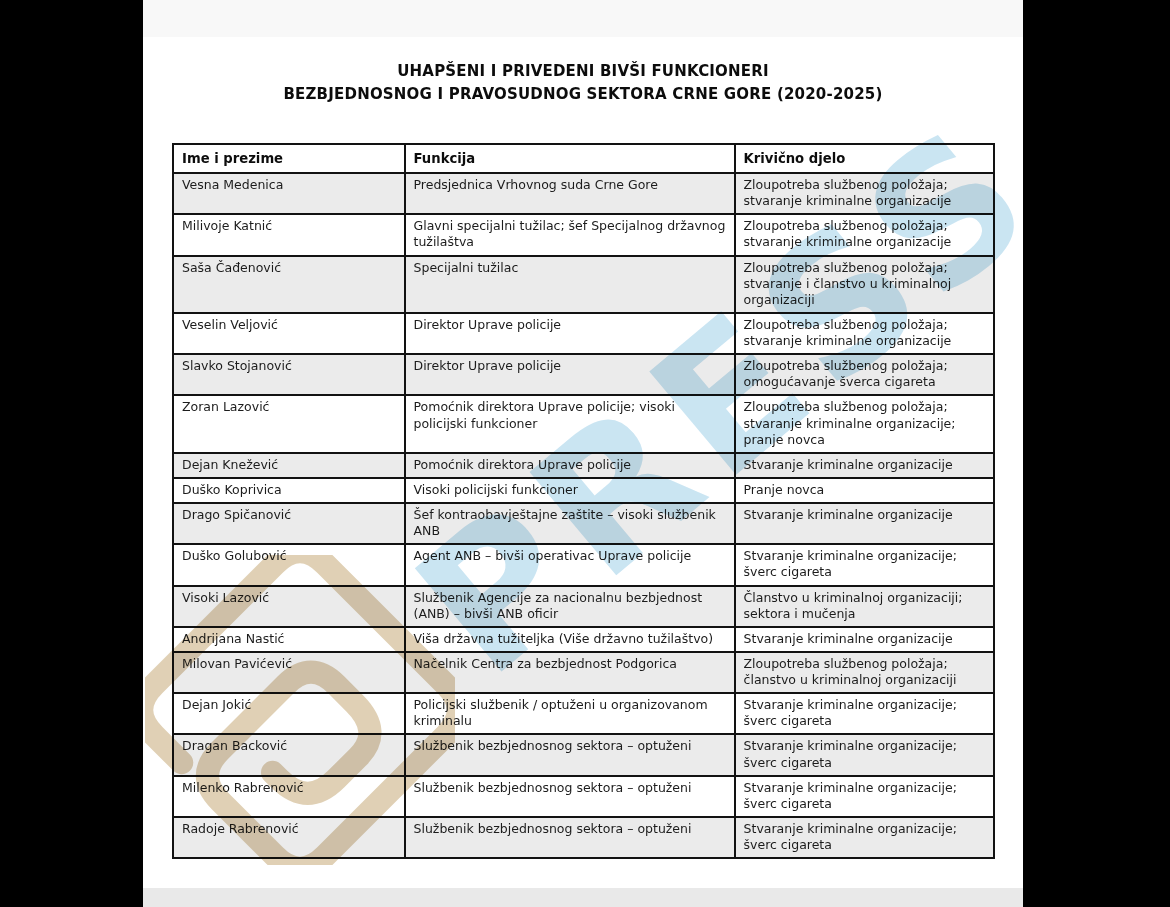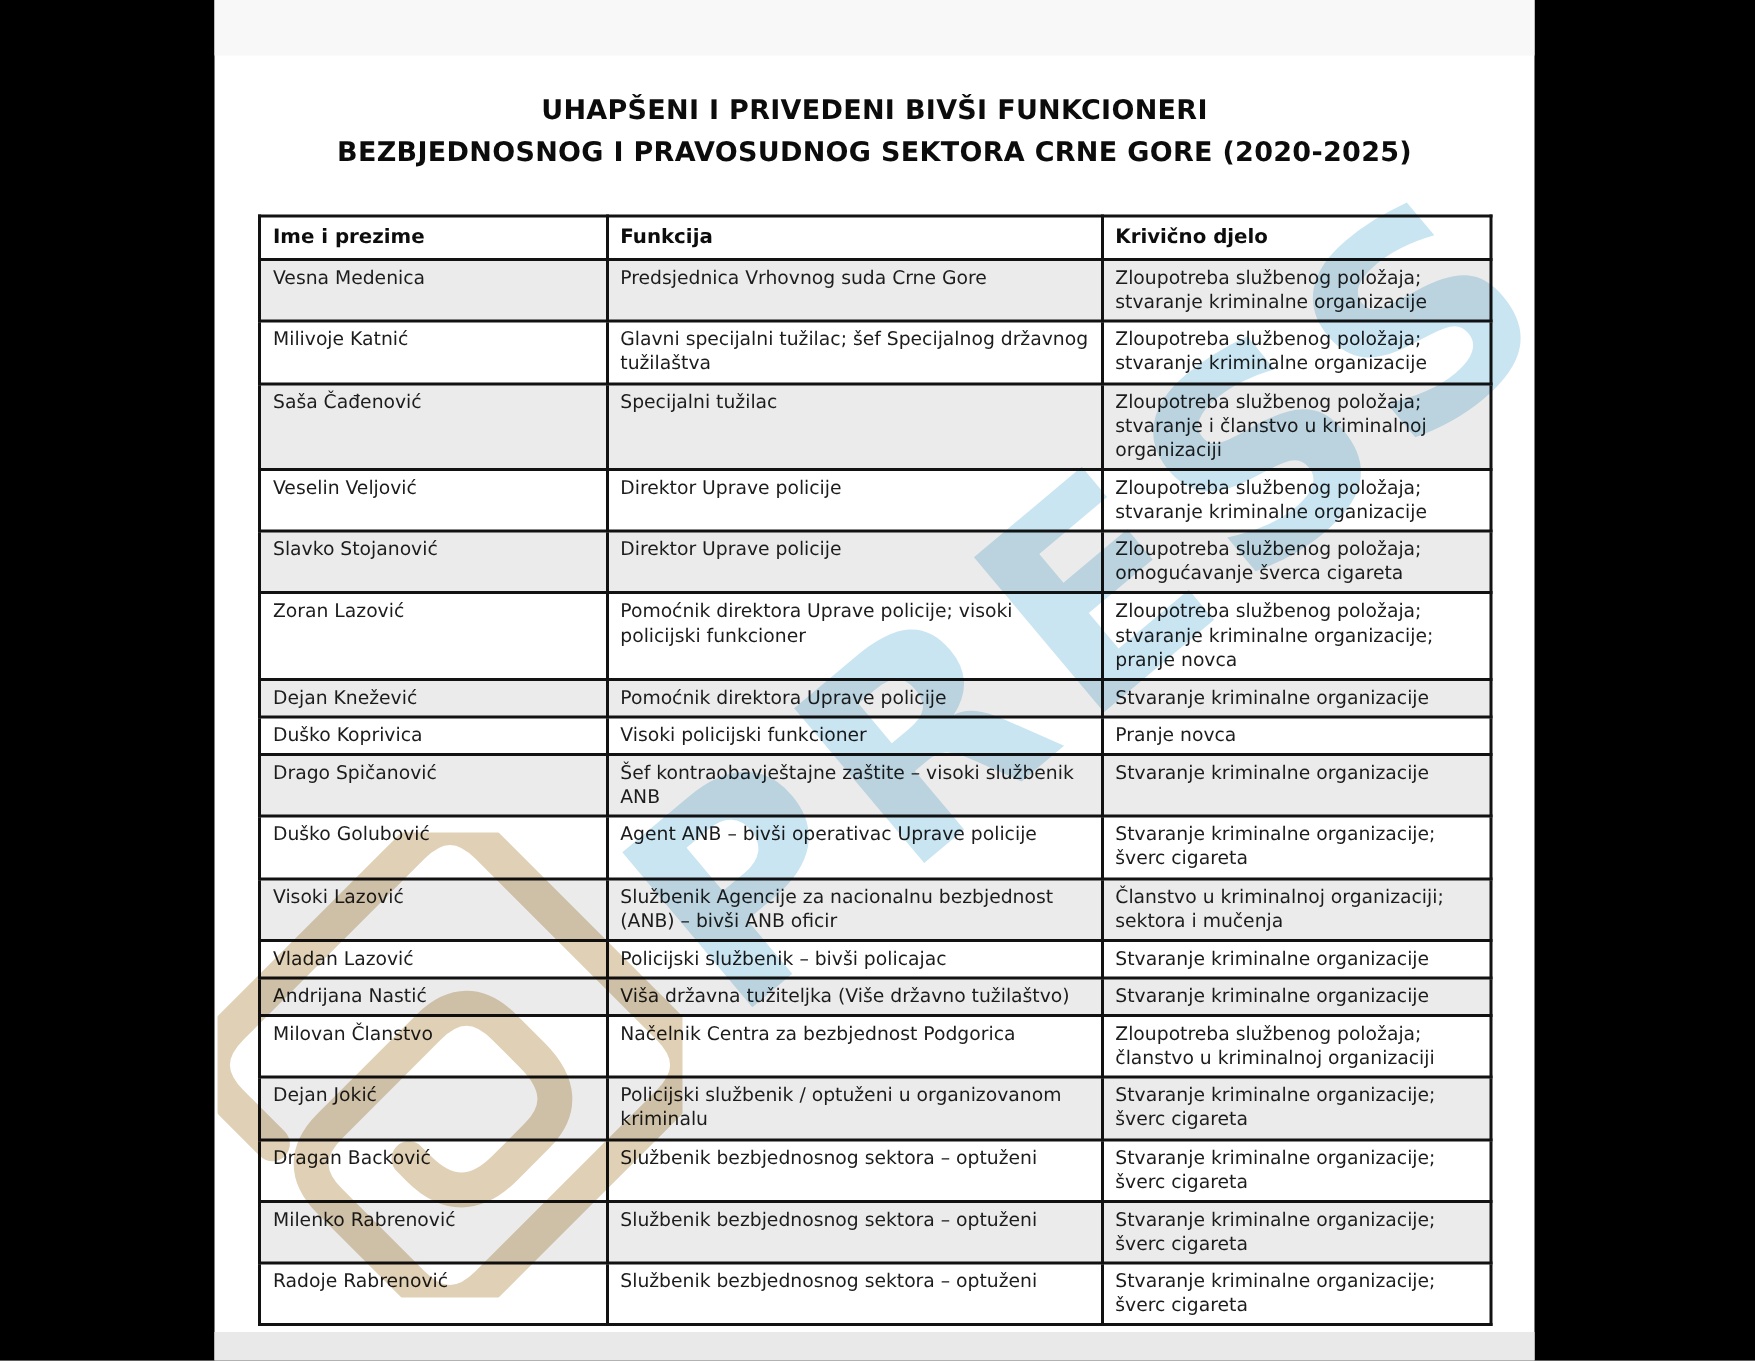--- a/index.html
+++ b/index.html
@@ -12,21 +12,21 @@
   .side-bar.left{left:0;width:143px;}
   .side-bar.right{left:1023px;width:147px;}
   .paper{
     position:absolute;left:143px;top:0;width:880px;height:907px;
     background:#ffffff;
   }
   .top-strip{position:absolute;left:0;top:0;width:100%;height:37px;background:#f8f8f8;}
   .bottom-strip{position:absolute;left:0;bottom:0;width:100%;height:19px;background:#e9e9e9;}
   .doc-title{
     position:absolute;left:0;top:60px;width:100%;
-    text-align:center;font-weight:bold;font-size:18px;line-height:1.55;
+    text-align:center;font-weight:bold;font-size:15px;line-height:1.55;
     color:#0c0c0c;letter-spacing:.2px;
   }
   .table-wrap{position:absolute;left:29px;top:143px;width:823px;}
   table{border-collapse:collapse;width:100%;table-layout:fixed;}
   th,td{
     border:2px solid #121212;
     padding:3px 8px 4px 8px;
     font-size:12.5px;line-height:1.29;
     color:#1c1c1c;text-align:left;vertical-align:top;
     overflow-wrap:break-word;
@@ -128,31 +128,26 @@
             <td>Duško Golubović</td>
             <td>Agent ANB – bivši operativac Uprave policije</td>
             <td>Stvaranje kriminalne organizacije; šverc cigareta</td>
           </tr>
           <tr>
             <td>Visoki Lazović</td>
             <td>Službenik Agencije za nacionalnu bezbjednost (ANB) – bivši ANB oficir</td>
             <td>Članstvo u kriminalnoj organizaciji; sektora i mučenja</td>
           </tr>
           <tr>
-            <td>Vladan Lazović</td>
-            <td>Policijski službenik – bivši policajac</td>
-            <td>Stvaranje kriminalne organizacije</td>
-          </tr>
-          <tr>
             <td>Andrijana Nastić</td>
             <td>Viša državna tužiteljka (Više državno tužilaštvo)</td>
             <td>Stvaranje kriminalne organizacije</td>
           </tr>
           <tr>
-            <td>Milovan Članstvo</td>
+            <td>Milovan Pavićević</td>
             <td>Načelnik Centra za bezbjednost Podgorica</td>
             <td>Zloupotreba službenog položaja; članstvo u kriminalnoj organizaciji</td>
           </tr>
           <tr>
             <td>Dejan Jokić</td>
             <td>Policijski službenik / optuženi u organizovanom kriminalu</td>
             <td>Stvaranje kriminalne organizacije; šverc cigareta</td>
           </tr>
           <tr>
             <td>Dragan Backović</td>

